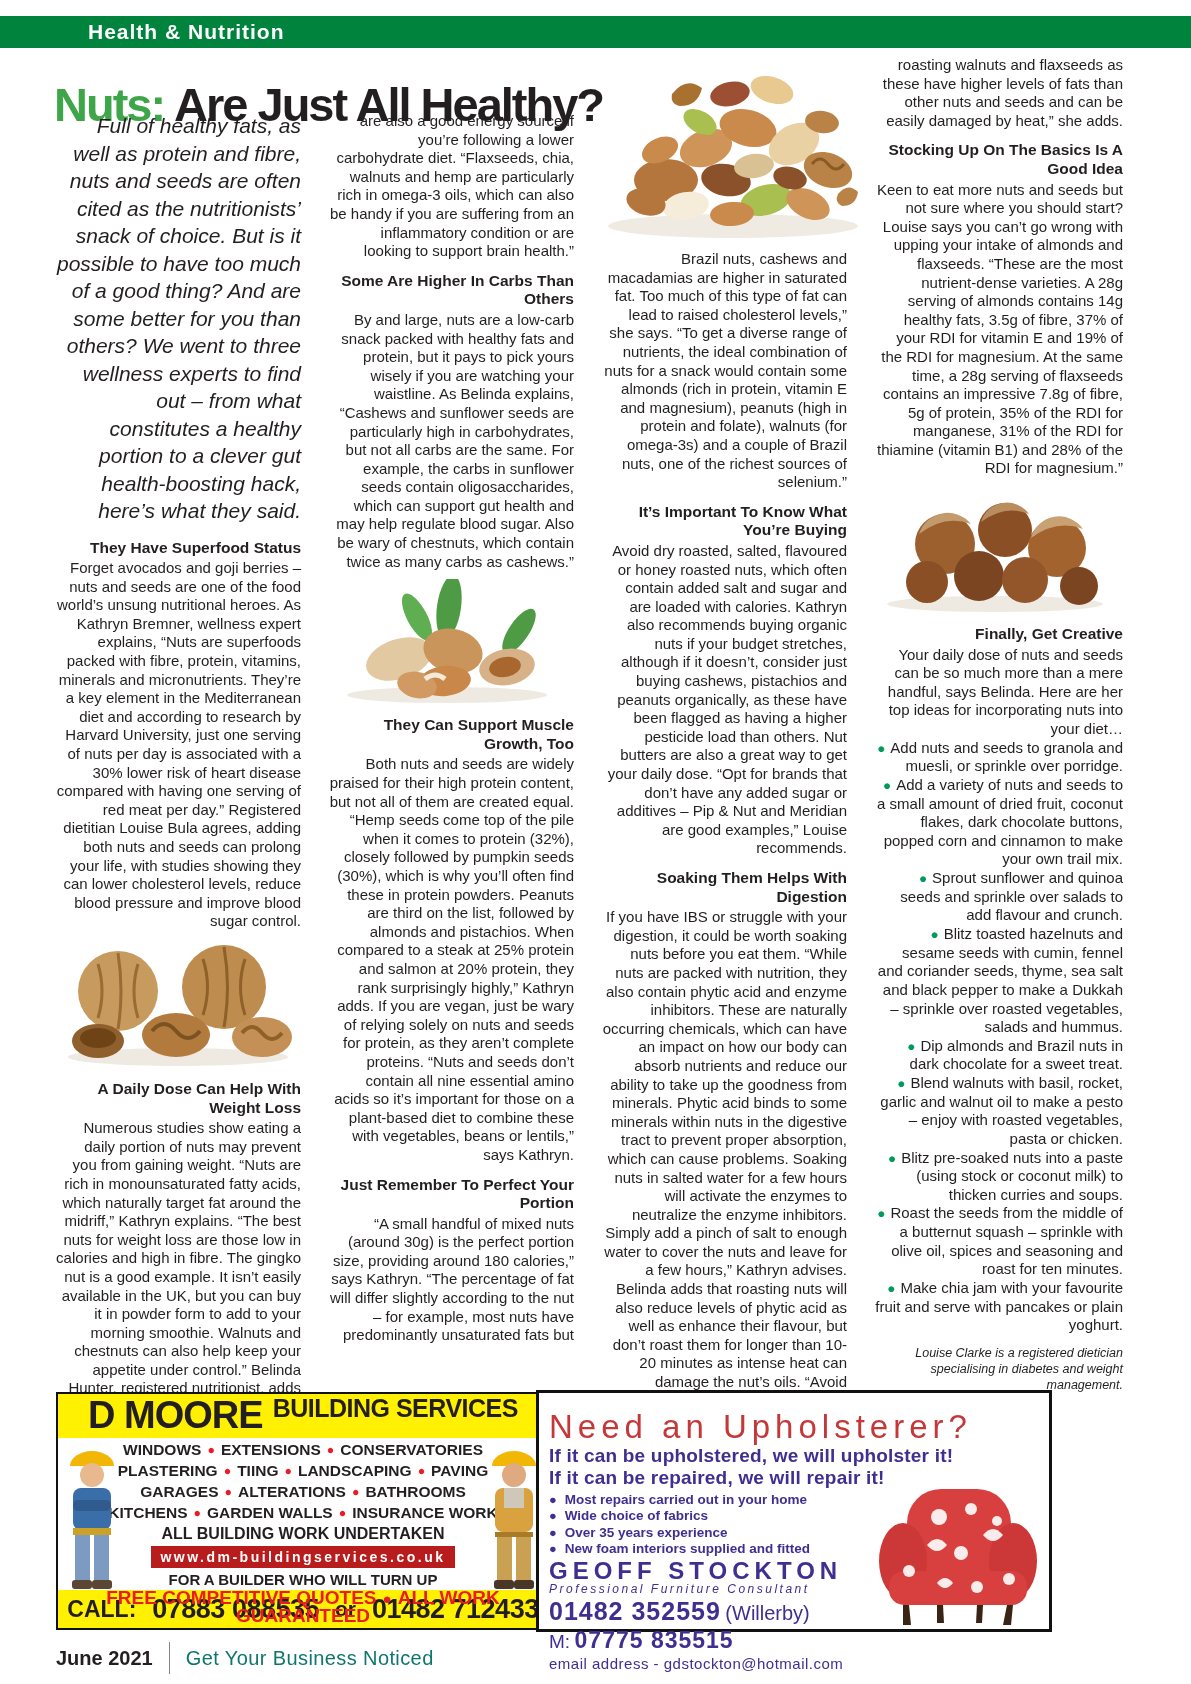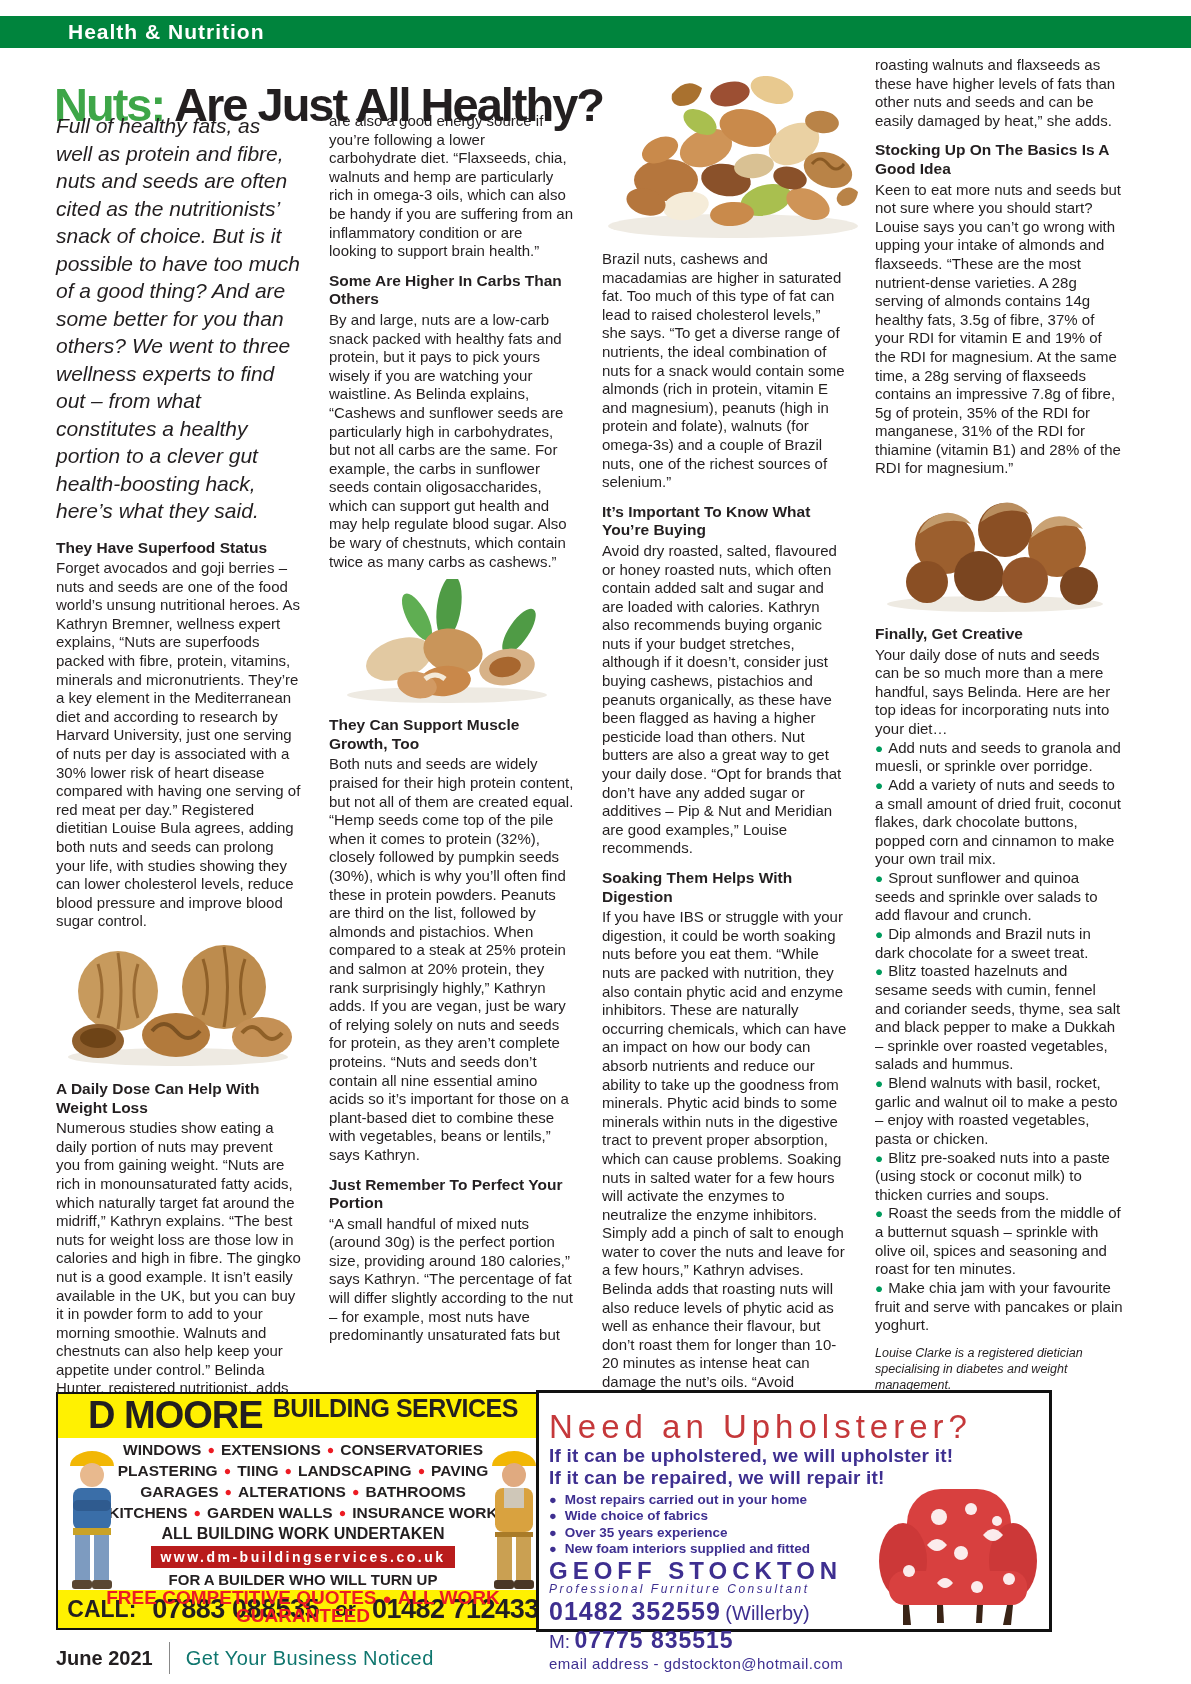--- a/index.html
+++ b/index.html
@@ -2,26 +2,26 @@
 <html><head>
 <meta charset="utf-8">
 <style>
   html,body{margin:0;padding:0;}
   body{
     width:1191px;height:1684px;position:relative;background:#ffffff;
     font-family:"Liberation Sans",sans-serif;color:#231f20;overflow:hidden;
   }
   
   .topbar{position:absolute;top:16px;left:0;width:1191px;height:32px;background:#00843D;display:flex;align-items:center;}
-  .topbar .label{color:#ffffff;font-weight:bold;font-size:21px;letter-spacing:1px;padding-left:68px;}
+  .topbar .label{color:#ffffff;font-weight:bold;font-size:21px;letter-spacing:1px;padding-left:88px;}
   
   .headline{position:absolute;top:50px;left:54px;font-size:47px;font-weight:bold;letter-spacing:-2px;line-height:1;white-space:nowrap;}
   .headline .hl{color:#3EA648;margin-right:10px;}
   
-  .col{position:absolute;width:245px;font-size:15px;line-height:1.24;}
+  .col{position:absolute;width:245px;font-size:15px;line-height:1.24;text-align:right;}
   .col p{margin:0;}
   .col h3{font-size:15.5px;font-weight:bold;margin:11px 0 2px;line-height:1.2;}
   .col-1{left:56px;top:112px;}
   .col-2{left:329px;top:112px;}
   .col-3{left:602px;top:46px;}
   .col-4{left:875px;top:56px;width:248px;}
   .intro{font-style:italic;font-size:21px;line-height:1.31;margin:0 0 14px 0 !important;}
   .photo{margin:8px 0;line-height:0;}
   .photo svg{display:block;}
   .bullet{margin:0;}
@@ -178,22 +178,22 @@
       <circle cx="150" cy="94" r="23" fill="#93552a"></circle>
       <circle cx="52" cy="96" r="21" fill="#8a4f24"></circle>
       <circle cx="204" cy="100" r="19" fill="#7a4520"></circle>
     </svg>
   </div>
   <h3>Finally, Get Creative</h3>
   <p>Your daily dose of nuts and seeds can be so much more than a mere handful, says Belinda. Here are her top ideas for incorporating nuts into your diet…</p>
   <p class="bullet"><span class="gdot"></span><span>Add nuts and seeds to granola and muesli, or sprinkle over porridge.</span></p>
   <p class="bullet"><span class="gdot"></span><span>Add a variety of nuts and seeds to a small amount of dried fruit, coconut flakes, dark chocolate buttons, popped corn and cinnamon to make your own trail mix.</span></p>
   <p class="bullet"><span class="gdot"></span><span>Sprout sunflower and quinoa seeds and sprinkle over salads to add flavour and crunch.</span></p>
+  <p class="bullet"><span class="gdot"></span><span>Blitz toasted hazelnuts and sesame seeds with cumin, fennel and coriander seeds, thyme, sea salt and black pepper to make a Dukkah – sprinkle over roasted vegetables, salads and hummus.</span></p>
   <p class="bullet"><span class="gdot"></span><span>Dip almonds and Brazil nuts in dark chocolate for a sweet treat.</span></p>
-  <p class="bullet"><span class="gdot"></span><span>Blitz toasted hazelnuts and sesame seeds with cumin, fennel and coriander seeds, thyme, sea salt and black pepper to make a Dukkah – sprinkle over roasted vegetables, salads and hummus.</span></p>
   <p class="bullet"><span class="gdot"></span><span>Blend walnuts with basil, rocket, garlic and walnut oil to make a pesto – enjoy with roasted vegetables, pasta or chicken.</span></p>
   <p class="bullet"><span class="gdot"></span><span>Blitz pre-soaked nuts into a paste (using stock or coconut milk) to thicken curries and soups.</span></p>
   <p class="bullet"><span class="gdot"></span><span>Roast the seeds from the middle of a butternut squash – sprinkle with olive oil, spices and seasoning and roast for ten minutes.</span></p>
   <p class="bullet"><span class="gdot"></span><span>Make chia jam with your favourite fruit and serve with pancakes or plain yoghurt.</span></p>
   <p class="footnote">Louise Clarke is a registered dietician specialising in diabetes and weight management.</p>
 </div>
 
 <div class="ad-dmoore">
   <div class="dm-head">
     <span class="dm-name">D MOORE</span>

